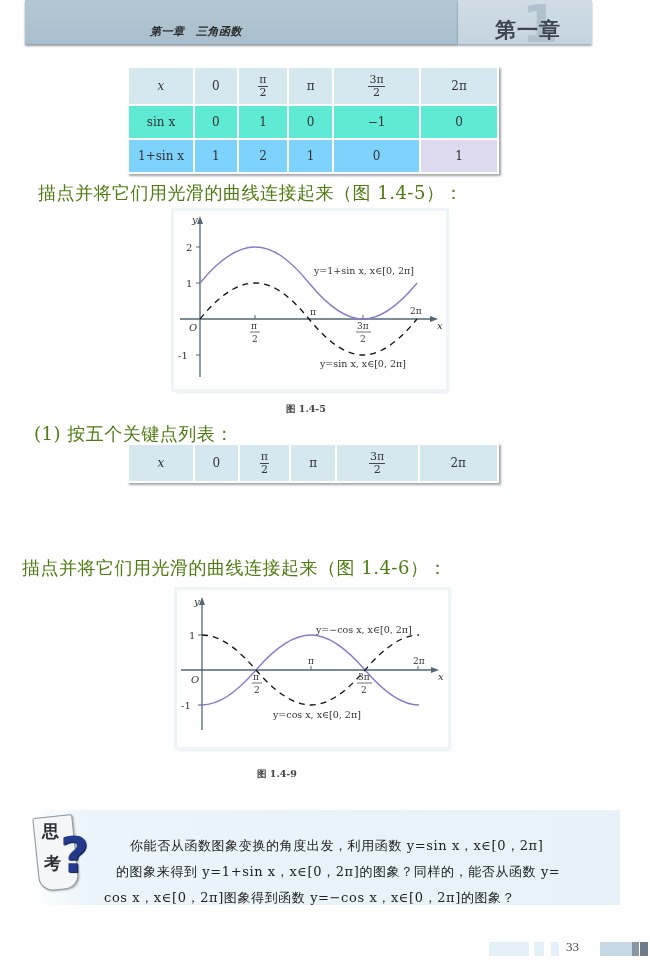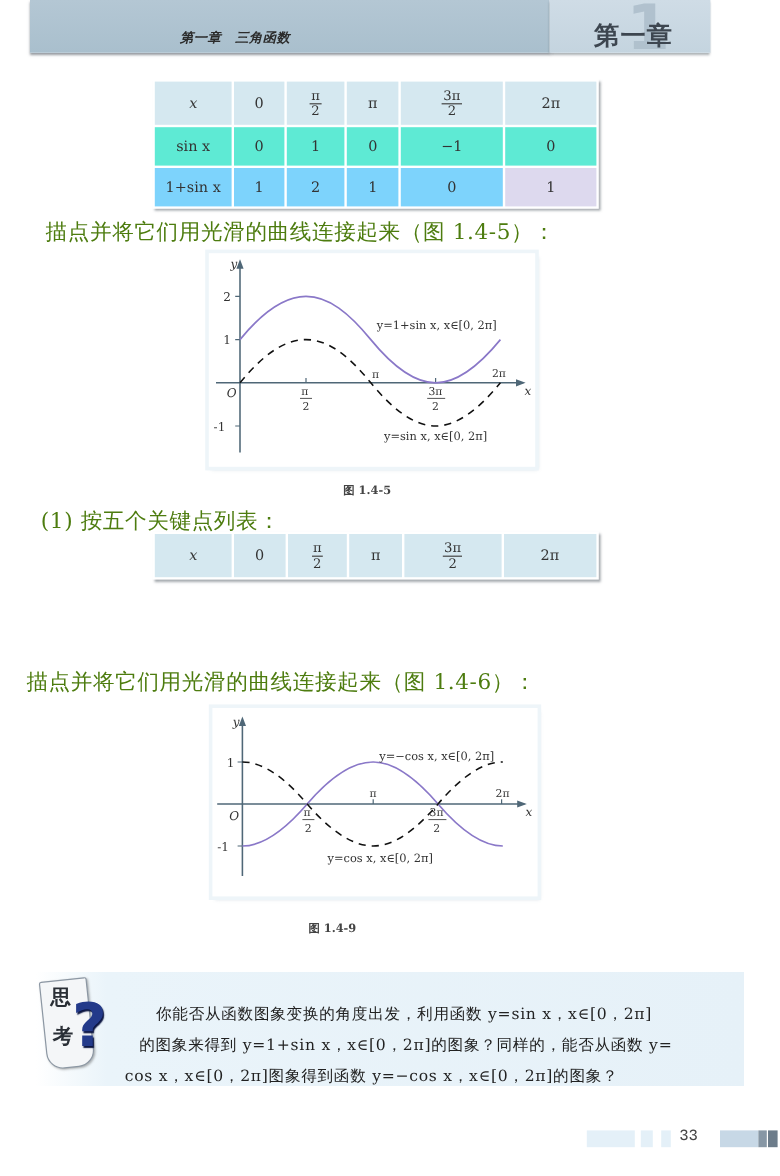--- a/index.html
+++ b/index.html
@@ -63,21 +63,21 @@
     left: 30px; top: 810px; width: 590px; height: 95px;
     background: linear-gradient(90deg, #ffffff 0%, #eaf4fa 10%, #e6f1f8 100%);
   }
   .think-text { font-size: 13px; line-height: 26px; color: #222; letter-spacing: 0.6px; }
   .think-badge {
     left: 36px; top: 816px; width: 38px; height: 72px;
     background: #f4f6f8; border: 1px solid #8c97a3; border-radius: 2px 2px 14px 14px;
     box-shadow: 1px 1px 2px rgba(0,0,0,0.3); transform: rotate(-6deg);
   }
   .footer-blk { top: 942px; height: 14px; }
-  .pg { left: 566px; top: 939px; font-size: 13px; color: #444; font-family: Liberation Mono, monospace; }
+  .pg { left: 566px; top: 939px; font-size: 13px; color: #444; font-family: Liberation Serif, serif; }
 </style>
 </head>
 <body>
 
 <div class="abs hdr-bar"></div>
 <div class="abs hdr-panel"></div>
 <div class="abs hdr-bignum">1</div>
 <div class="abs hdr-title">第一章　三角函数</div>
 <div class="abs hdr-chapter">第一章</div>
 

